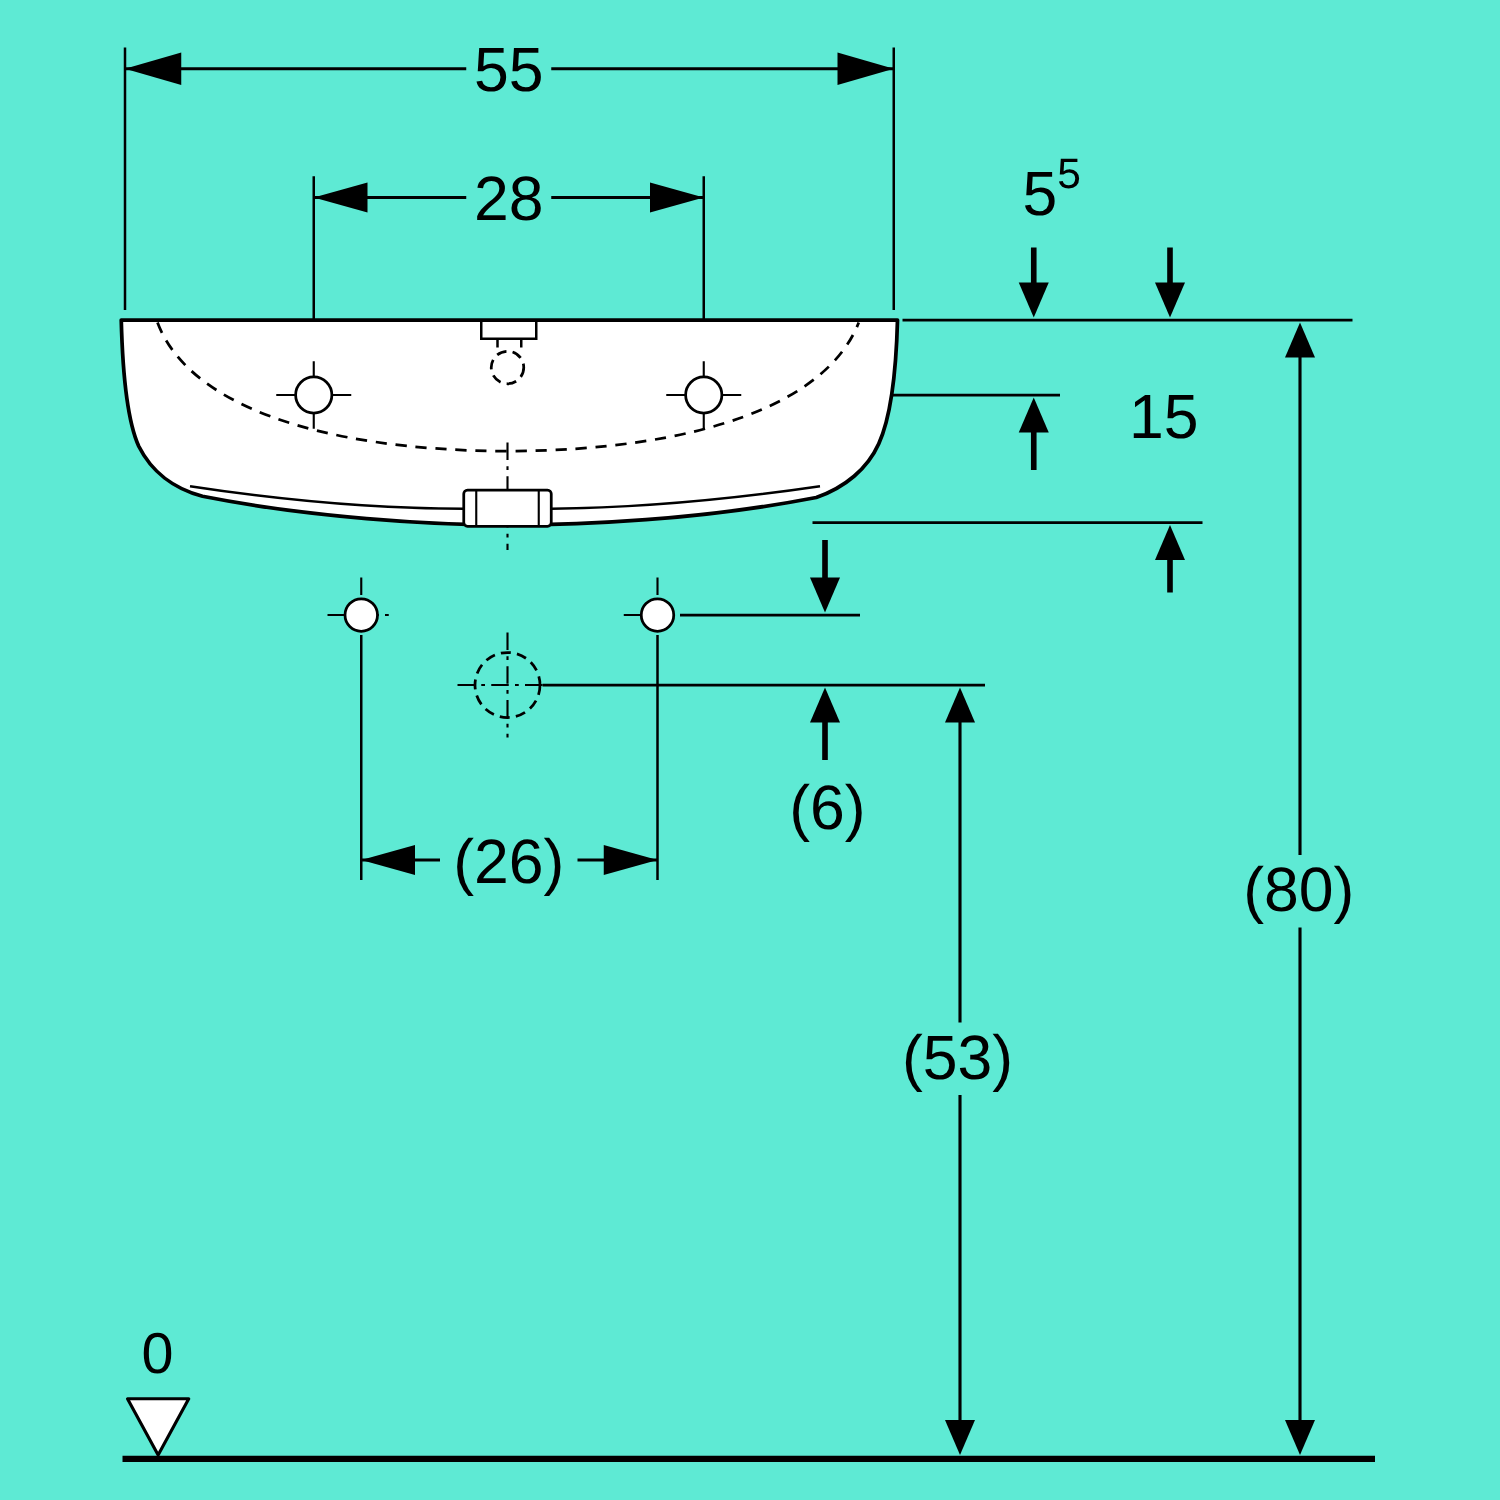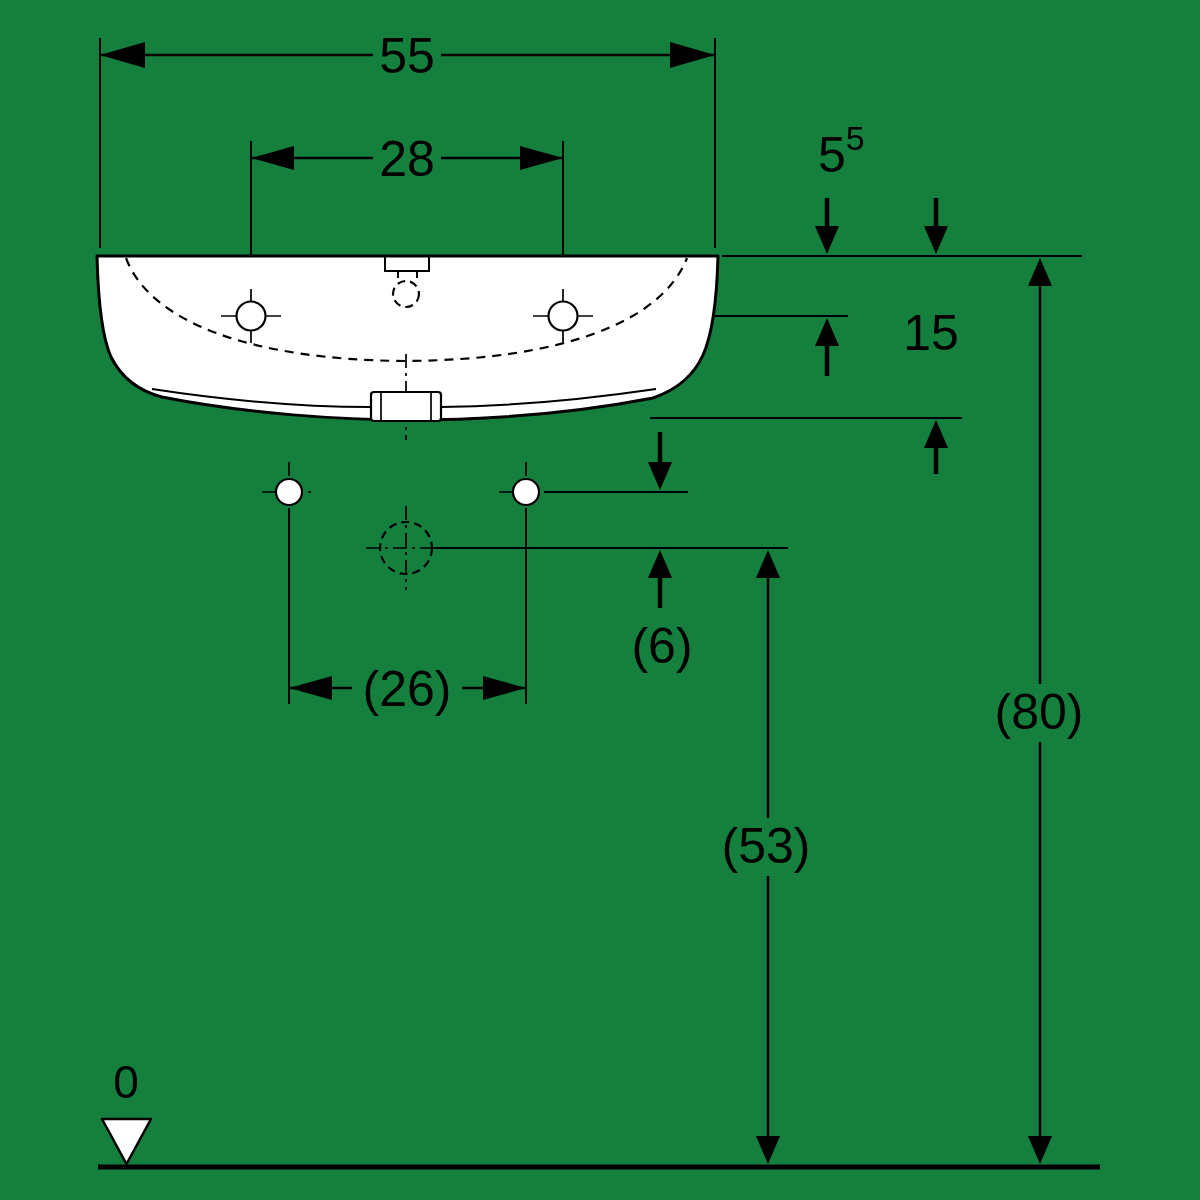--- a/index.html
+++ b/index.html
@@ -1,16 +1,16 @@
 <!DOCTYPE html>
 <html><head>
 <meta charset="utf-8">
 <style>
   html,body{margin:0;padding:0;background:#fff;}
-  .page{width:1200px;height:1200px;background:#15803d;position:relative;}
+  .page{width:1200px;height:1200px;background:#5eead4;position:relative;}
   svg{display:block;}
   .outline{fill:#fff;stroke:#000;stroke-width:3;stroke-linejoin:round;}
   .thin{fill:none;stroke:#000;stroke-width:2;}
   .ref{fill:none;stroke:#000;stroke-width:2.2;}
   .dim{fill:none;stroke:#000;stroke-width:2.5;}
   .bowl{fill:none;stroke:#000;stroke-width:2.2;stroke-dasharray:9 7;}
   .dashc{fill:none;stroke:#000;stroke-width:2.2;stroke-dasharray:8 5;}
   .cl{fill:none;stroke:#000;stroke-width:1.7;stroke-dasharray:14 5 3 5;}
   .cross{fill:none;stroke:#000;stroke-width:1.7;}
   .shaft{fill:none;stroke:#000;stroke-width:4.5;}

